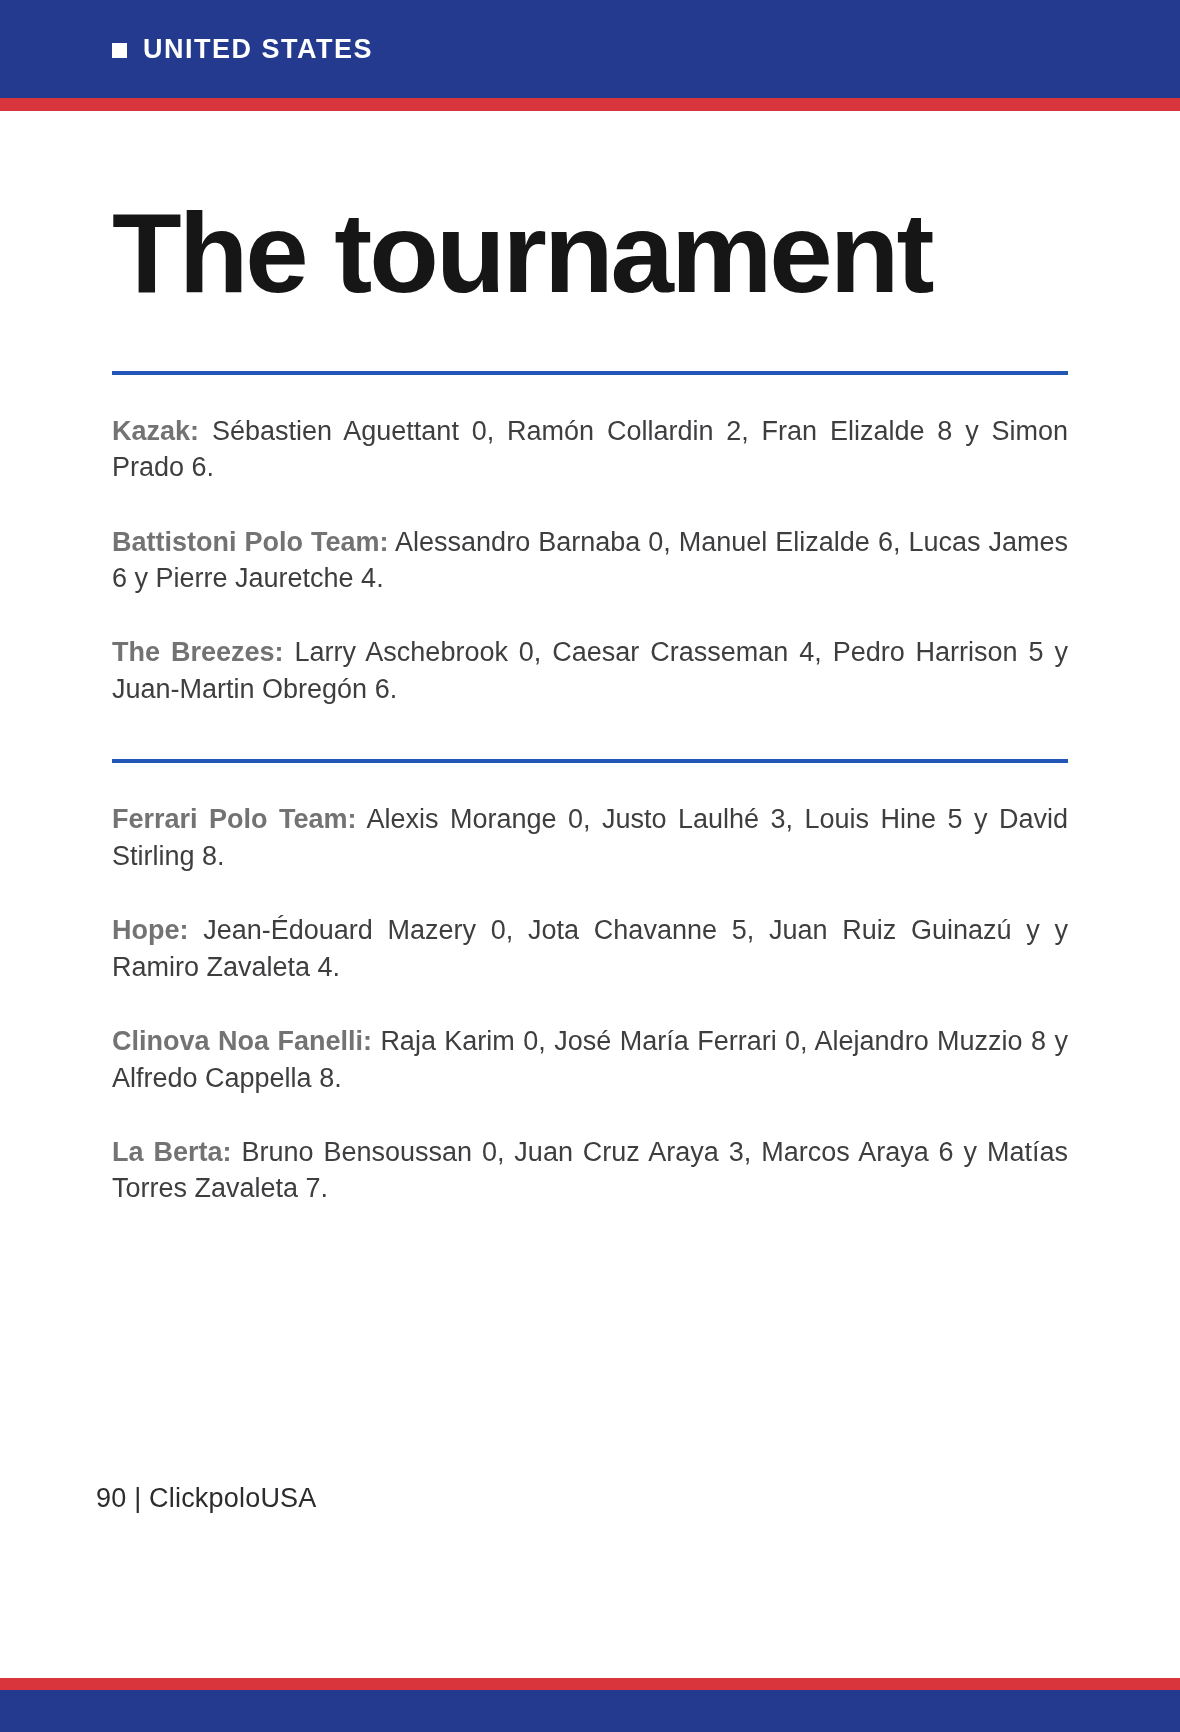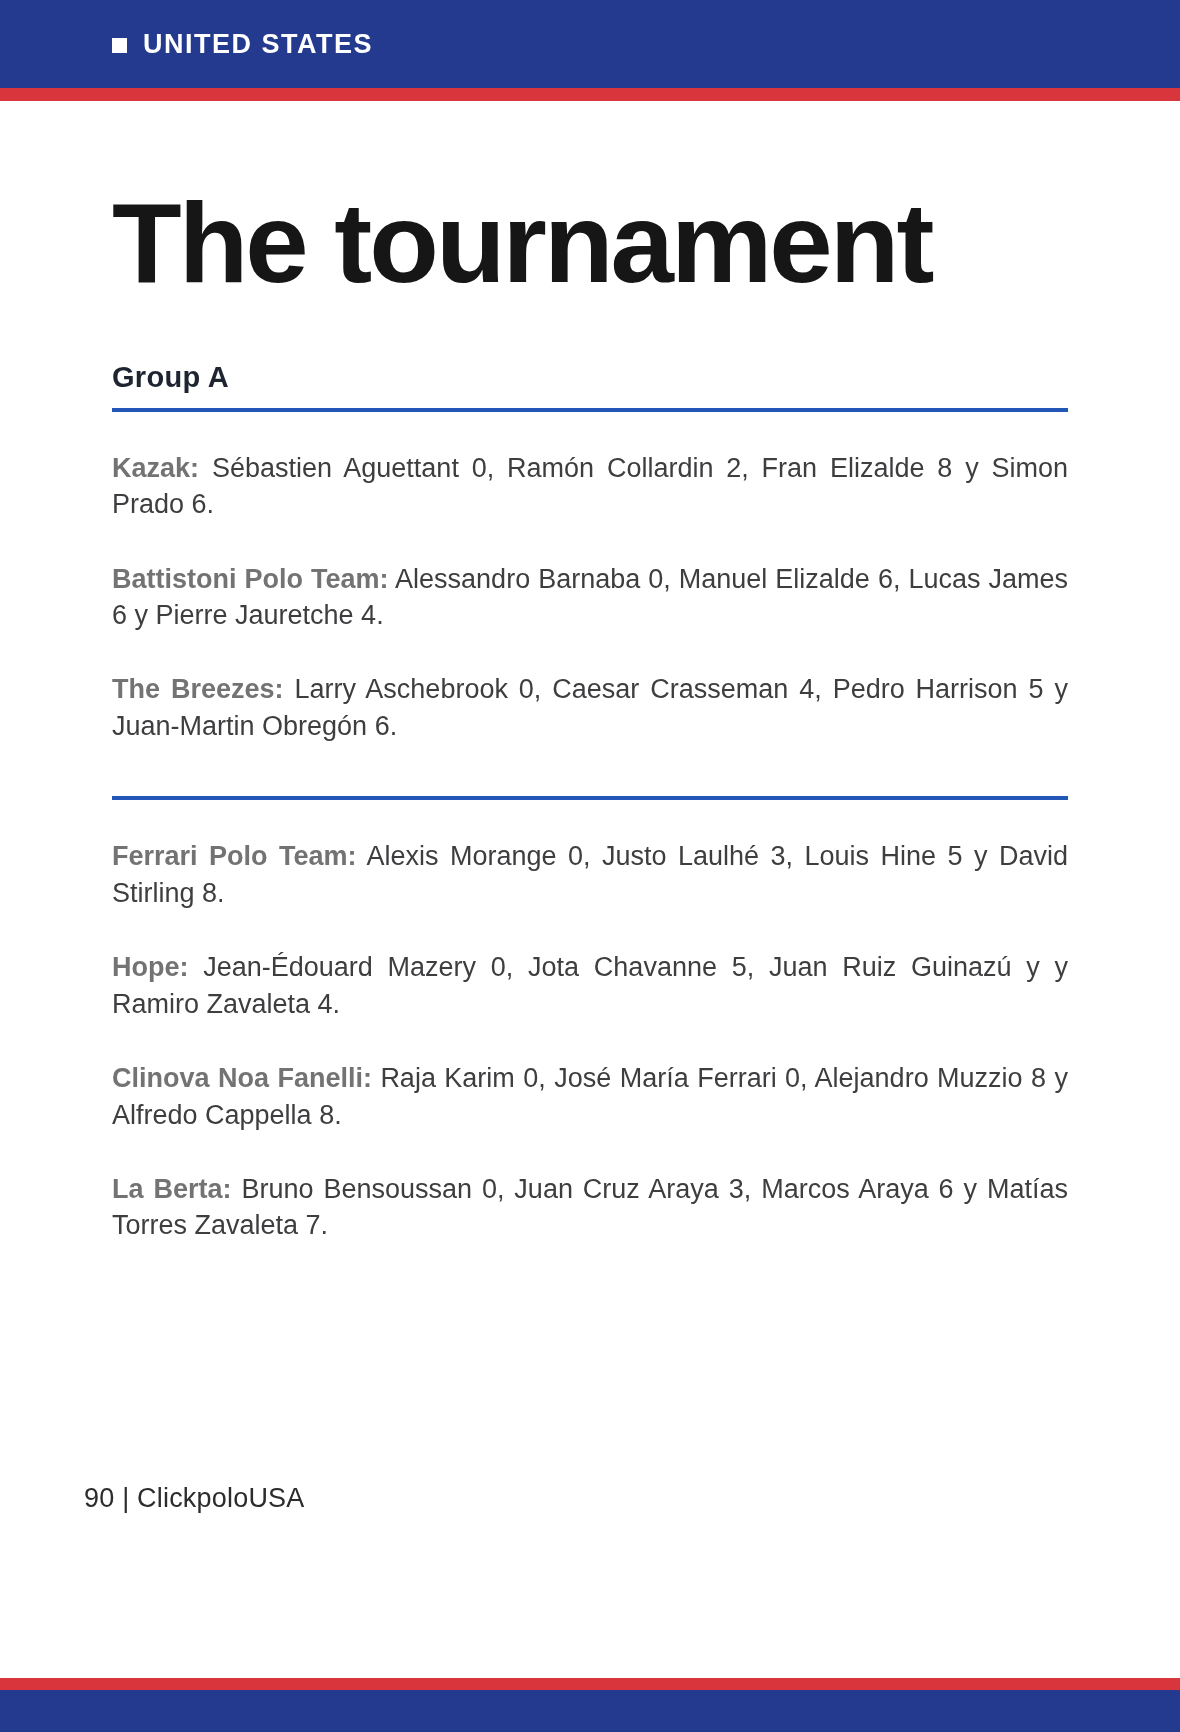--- a/index.html
+++ b/index.html
@@ -12,21 +12,21 @@
     overflow: hidden;
   }
   .page {
     position: relative;
     width: 1180px;
     height: 1732px;
     background: #ffffff;
   }
   
   .top-band {
-    height: 88px;
+    height: 98px;
     background: #233a8f;
     display: flex;
     align-items: center;
     padding: 0 0 0 112px;
   }
   .sq {
     width: 15px;
     height: 15px;
     background: #ffffff;
     display: inline-block;
@@ -90,21 +90,21 @@
     color: #3e3e40;
     text-align: justify;
   }
   .entry .team {
     font-weight: bold;
     color: #737373;
   }
   
   .footer {
     position: absolute;
-    left: 84px;
+    left: 96px;
     bottom: 218px;
     font-size: 27px;
     color: #2b2c2e;
     letter-spacing: 0.2px;
   }
 </style>
 </head>
 <body>
 
 <div class="page">
@@ -112,21 +112,20 @@
   <header class="top-band">
     <span class="sq"></span>
     <span class="region">UNITED STATES</span>
   </header>
   <div class="red-stripe"></div>
 
   <main class="content">
     <h1 class="title">The tournament</h1>
 
     <section class="group">
-      <h2 class="group-heading">Group A</h2>
       <div class="rule"></div>
 
       <p class="entry">
         <span class="team">Kazak:</span>
         <span>Sébastien Aguettant 0, Ramón Collardin 2, Fran Elizalde 8 y Simon Prado 6.</span>
       </p>
       <p class="entry">
         <span class="team">Battistoni Polo Team:</span>
         <span>Alessandro Barnaba 0, Manuel Elizalde 6, Lucas James 6 y Pierre Jauretche 4.</span>
       </p>

